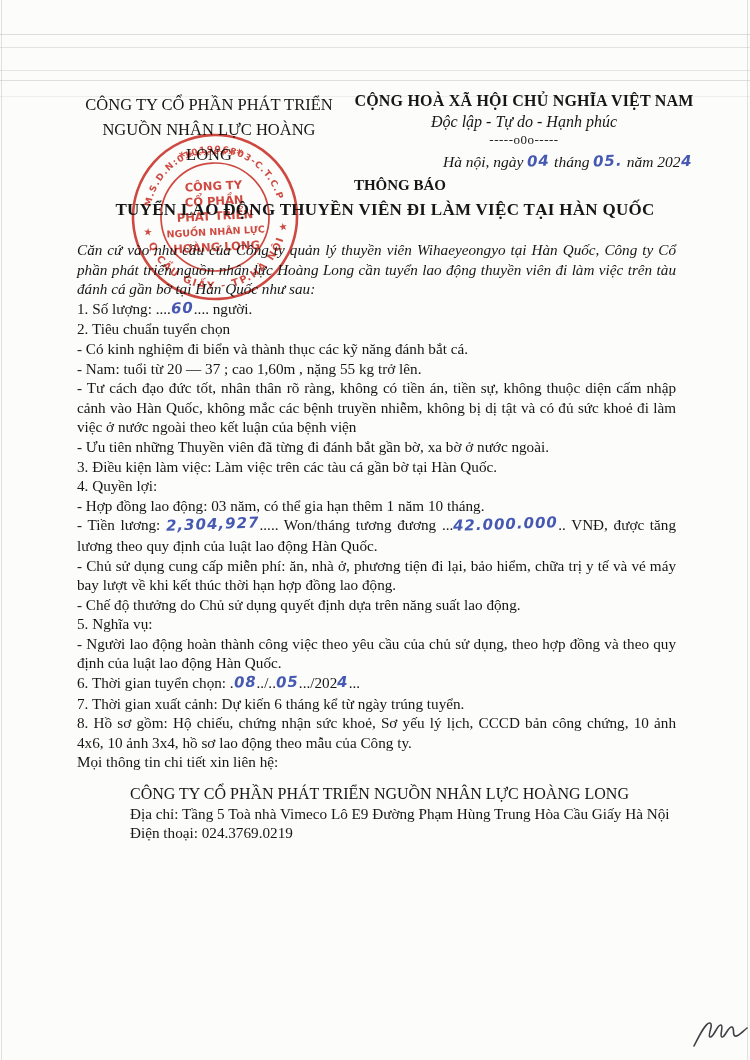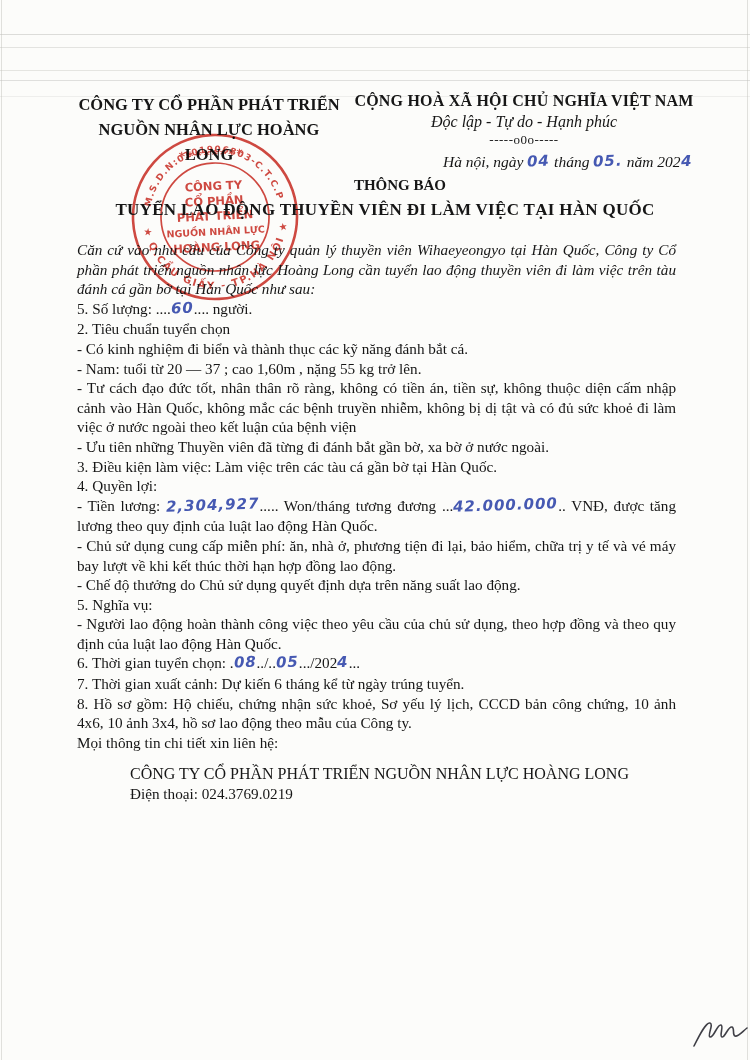--- a/index.html
+++ b/index.html
@@ -4,21 +4,21 @@
 <style>
   html,body{margin:0;padding:0;background:#ffffff;}
   .page{position:relative;width:750px;height:1060px;background:#fcfcfa;
         font-family:"Liberation Serif","DejaVu Serif",serif;color:#161616;overflow:hidden;}
   
   .sl{position:absolute;left:0;right:0;height:1px;pointer-events:none;}
   .edge{position:absolute;top:0;bottom:0;width:1px;background:rgba(190,190,185,.45);pointer-events:none;}
 
   
   .header-left{position:absolute;left:78px;top:92px;width:262px;text-align:center;
-               font-weight:bold;font-size:16.5px;line-height:25px;}
+               font-weight:normal;font-size:16.5px;line-height:25px;}
   .header-right{position:absolute;left:350px;top:92px;width:348px;text-align:center;}
   .hr-national{font-weight:bold;font-size:16px;letter-spacing:.2px;}
   .hr-motto{font-style:italic;font-size:16px;margin-top:3px;}
   .hr-sep{font-size:13px;margin-top:1px;letter-spacing:.5px;}
   .hr-date{font-style:italic;font-size:15.5px;margin-top:5px;text-align:right;padding-right:6px;}
 
   
   .title1{position:absolute;top:177px;left:50px;width:700px;text-align:center;
           font-weight:bold;font-size:15px;}
   .title2{position:absolute;top:200px;left:10px;width:750px;text-align:center;
@@ -89,38 +89,40 @@
     <text x="90" y="93" text-anchor="middle" font-size="11.5">PHÁT TRIỂN</text>
     <text x="90" y="108" text-anchor="middle" font-size="9.5">NGUỒN NHÂN LỰC</text>
     <text x="90" y="124" text-anchor="middle" font-size="11.5">HOÀNG LONG</text>
   </svg>
 
   <div class="title1">THÔNG BÁO</div>
   <div class="title2">TUYỂN LAO ĐỘNG THUYỀN VIÊN ĐI LÀM VIỆC TẠI HÀN QUỐC</div>
 
   <div class="body-block">
       <div class="para justify italic"><span>Căn cứ vào nhu cầu của Công ty quản lý thuyền viên Wihaeyeongyo tại Hàn Quốc, Công ty Cổ phần phát triển nguồn nhân lực Hoàng Long cần tuyển lao động thuyền viên đi làm việc trên tàu đánh cá gần bờ tại Hàn Quốc như sau:</span></div>
-      <div class="para"><span>5. Số lượng: ....</span><span class="hw">60</span><span>.... người.</span></div>
+      <div class="para"><span>1. Số lượng: ....</span><span class="hw">60</span><span>.... người.</span></div>
       <div class="para"><span>2. Tiêu chuẩn tuyển chọn</span></div>
       <div class="para"><span>- Có kinh nghiệm đi biển và thành thục các kỹ năng đánh bắt cá.</span></div>
       <div class="para"><span>- Nam: tuổi từ 20 — 37 ; cao 1,60m , nặng 55 kg trở lên.</span></div>
       <div class="para justify"><span>- Tư cách đạo đức tốt, nhân thân rõ ràng, không có tiền án, tiền sự, không thuộc diện cấm nhập cảnh vào Hàn Quốc, không mắc các bệnh truyền nhiễm, không bị dị tật và có đủ sức khoẻ đi làm việc ở nước ngoài theo kết luận của bệnh viện</span></div>
       <div class="para"><span>- Ưu tiên những Thuyền viên đã từng đi đánh bắt gần bờ, xa bờ ở nước ngoài.</span></div>
       <div class="para"><span>3. Điều kiện làm việc: Làm việc trên các tàu cá gần bờ tại Hàn Quốc.</span></div>
       <div class="para"><span>4. Quyền lợi:</span></div>
+      <div class="para"><span>- Hợp đồng lao động: 03 năm, có thể gia hạn thêm 1 năm 10 tháng.</span></div>
       <div class="para justify"><span>- Tiền lương: </span><span class="hw">2,304,927</span><span>..... Won/tháng tương đương ...</span><span class="hw">42.000.000</span><span>.. VNĐ, được tăng lương theo quy định của luật lao động Hàn Quốc.</span></div>
       <div class="para justify"><span>- Chủ sử dụng cung cấp miễn phí: ăn, nhà ở, phương tiện đi lại, bảo hiểm, chữa trị y tế và vé máy bay lượt về khi kết thúc thời hạn hợp đồng lao động.</span></div>
       <div class="para"><span>- Chế độ thưởng do Chủ sử dụng quyết định dựa trên năng suất lao động.</span></div>
       <div class="para"><span>5. Nghĩa vụ:</span></div>
       <div class="para justify"><span>- Người lao động hoàn thành công việc theo yêu cầu của chủ sử dụng, theo hợp đồng và theo quy định của luật lao động Hàn Quốc.</span></div>
       <div class="para"><span>6. Thời gian tuyển chọn: .</span><span class="hw">08</span><span>../..</span><span class="hw">05</span><span>.../202</span><span class="hw">4</span><span>...</span></div>
       <div class="para"><span>7. Thời gian xuất cảnh: Dự kiến 6 tháng kể từ ngày trúng tuyển.</span></div>
       <div class="para justify"><span>8. Hồ sơ gồm: Hộ chiếu, chứng nhận sức khoẻ, Sơ yếu lý lịch, CCCD bản công chứng, 10 ảnh 4x6, 10 ảnh 3x4, hồ sơ lao động theo mẫu của Công ty.</span></div>
       <div class="para"><span>Mọi thông tin chi tiết xin liên hệ:</span></div>
       <div class="para indent co"><span>CÔNG TY CỔ PHẦN PHÁT TRIỂN NGUỒN NHÂN LỰC HOÀNG LONG</span></div>
+      <div class="para indent"><span>Địa chỉ: Tầng 5 Toà nhà Vimeco Lô E9 Đường Phạm Hùng Trung Hòa Cầu Giấy Hà Nội</span></div>
       <div class="para indent"><span>Điện thoại: 024.3769.0219</span></div>
     </div>
 
   <svg class="signature" width="60" height="42" viewBox="0 0 60 42">
     <path d="M4,36 C10,24 16,12 20,13 C24,14 17,26 20,27 C24,28 27,14 31,15 C34,16 29,26 32,27 C35,28 38,16 42,17 C45,18 42,25 45,26 C48,27 52,22 57,18" stroke="#3f3f46" stroke-width="1.6" fill="none" stroke-linecap="round"></path>
   </svg>
 
 </div>
 
 </body></html>

